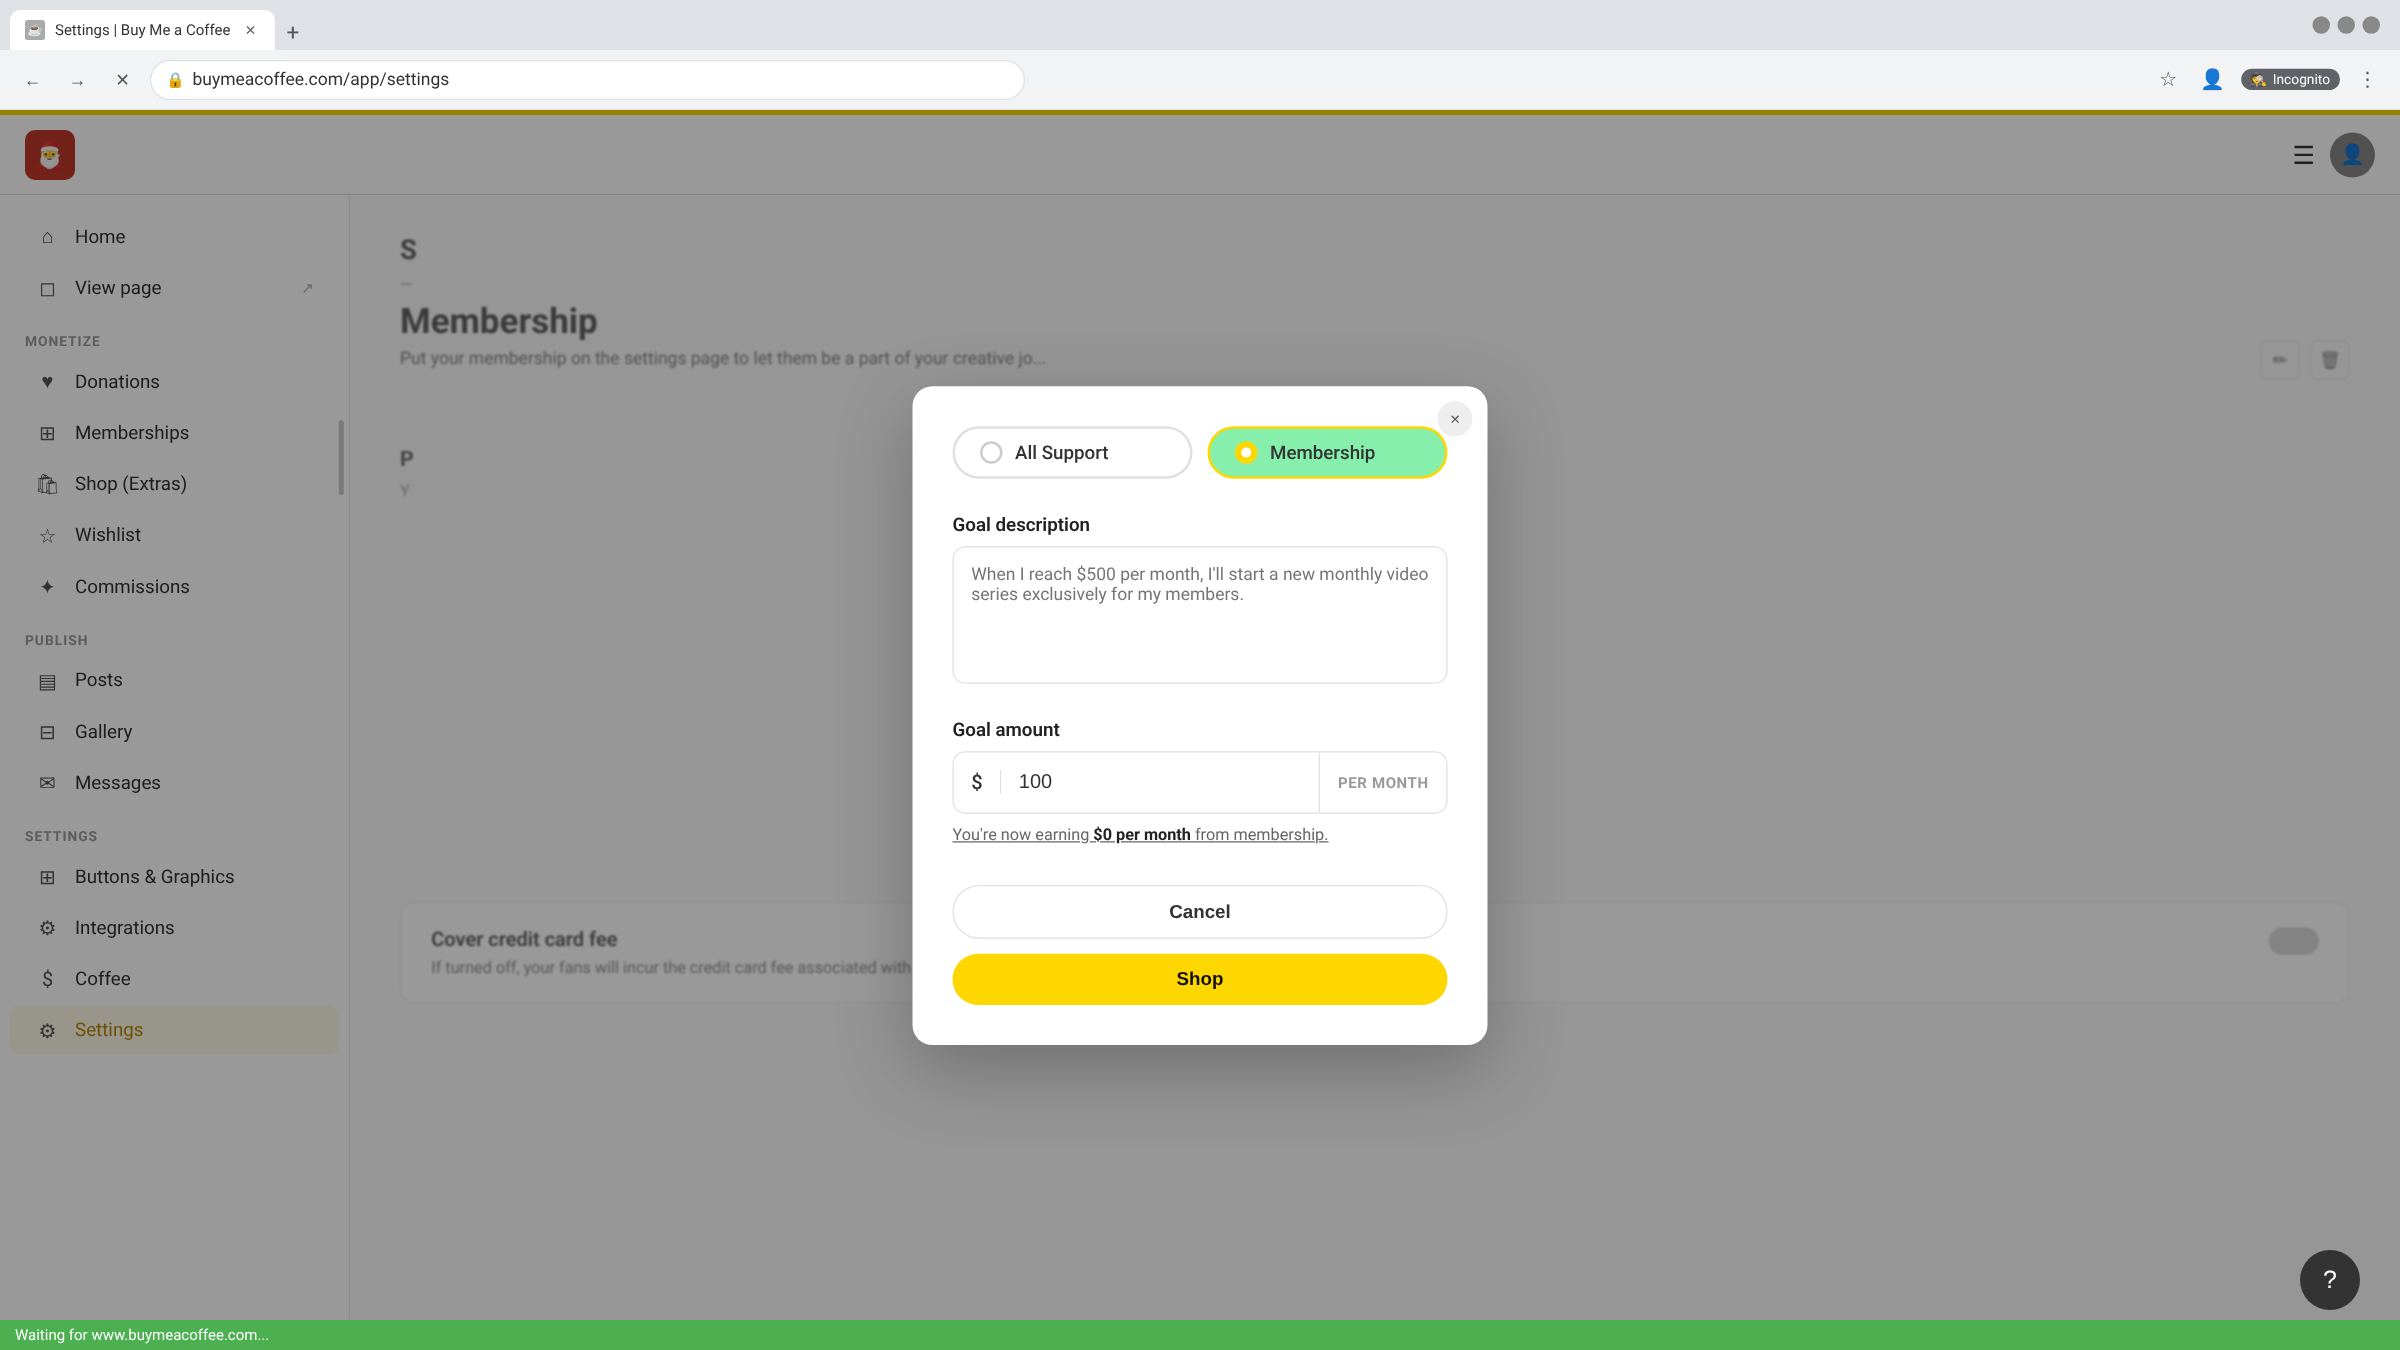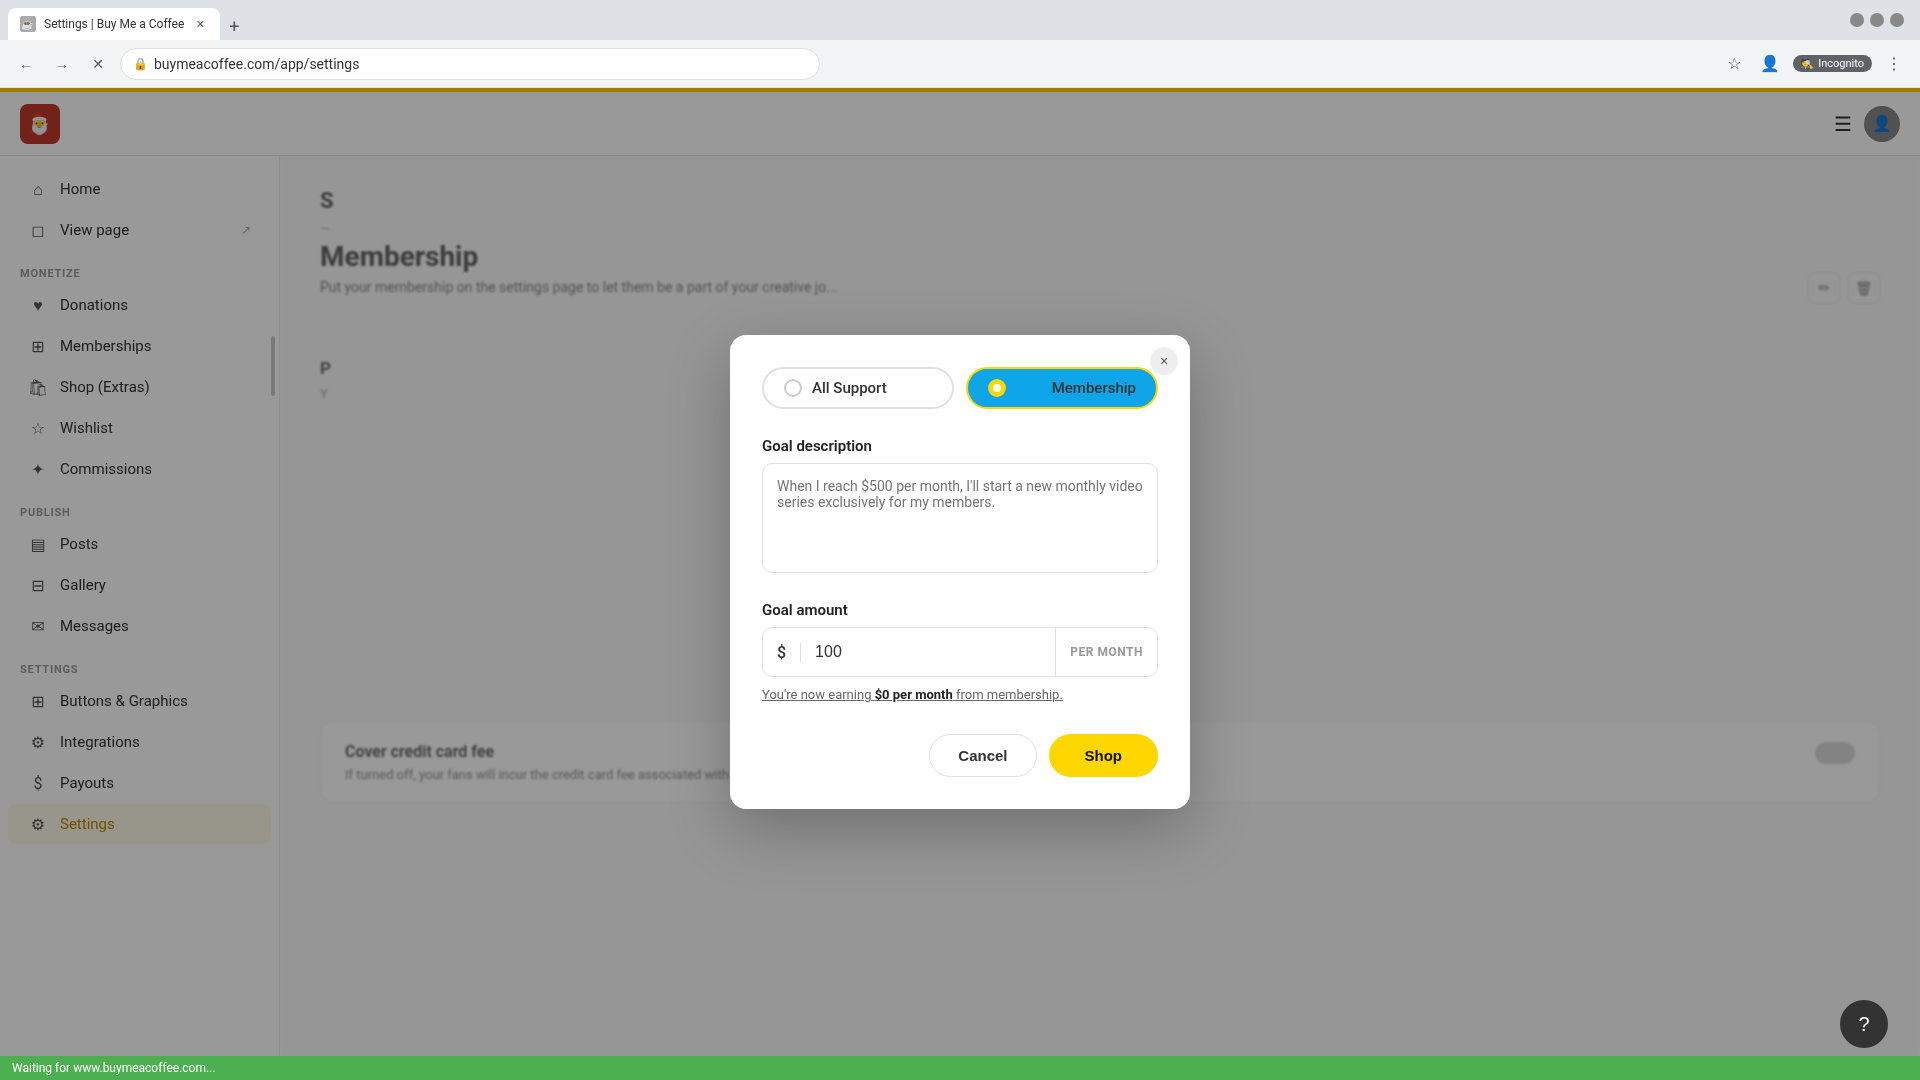--- a/index.html
+++ b/index.html
@@ -384,22 +384,21 @@
       align-items: center;
       gap: 10px;
       cursor: pointer;
       font-size: 15px;
       color: #333;
       font-weight: 500;
     }
 
     .radio-option.selected {
       border-color: #ffd700;
-      background: #0ea5e9;
-      justify-content: space-between;
+      background: #86efac;
     }
 
     .radio-circle {
       width: 18px; height: 18px;
       border-radius: 50%;
       border: 2px solid #ccc;
       display: flex;
       align-items: center;
       justify-content: center;
     }
@@ -491,20 +490,21 @@
       font-weight: 700;
       color: #222;
     }
 
     
     .modal-actions {
       display: flex;
       justify-content: flex-end;
       gap: 12px;
       margin-top: 28px;
+      flex-direction: column;
     }
 
     .btn-cancel {
       padding: 12px 28px;
       border-radius: 24px;
       border: 1px solid #e0e0e0;
       background: #fff;
       font-size: 15px;
       font-weight: 600;
       color: #333;
@@ -728,21 +728,21 @@
         <div class="sidebar-item">
           <span class="sidebar-icon">⊞</span>
           <span>Buttons &amp; Graphics</span>
         </div>
         <div class="sidebar-item">
           <span class="sidebar-icon">⚙</span>
           <span>Integrations</span>
         </div>
         <div class="sidebar-item">
           <span class="sidebar-icon">$</span>
-          <span>Payouts</span>
+          <span>Coffee</span>
         </div>
         <div class="sidebar-item active">
           <span class="sidebar-icon">⚙</span>
           <span>Settings</span>
         </div>
 
         <div class="sidebar-scroll-indicator"></div>
       </div>
 
       <div class="main-content" style="filter: blur(1px); opacity: 0.7;">

